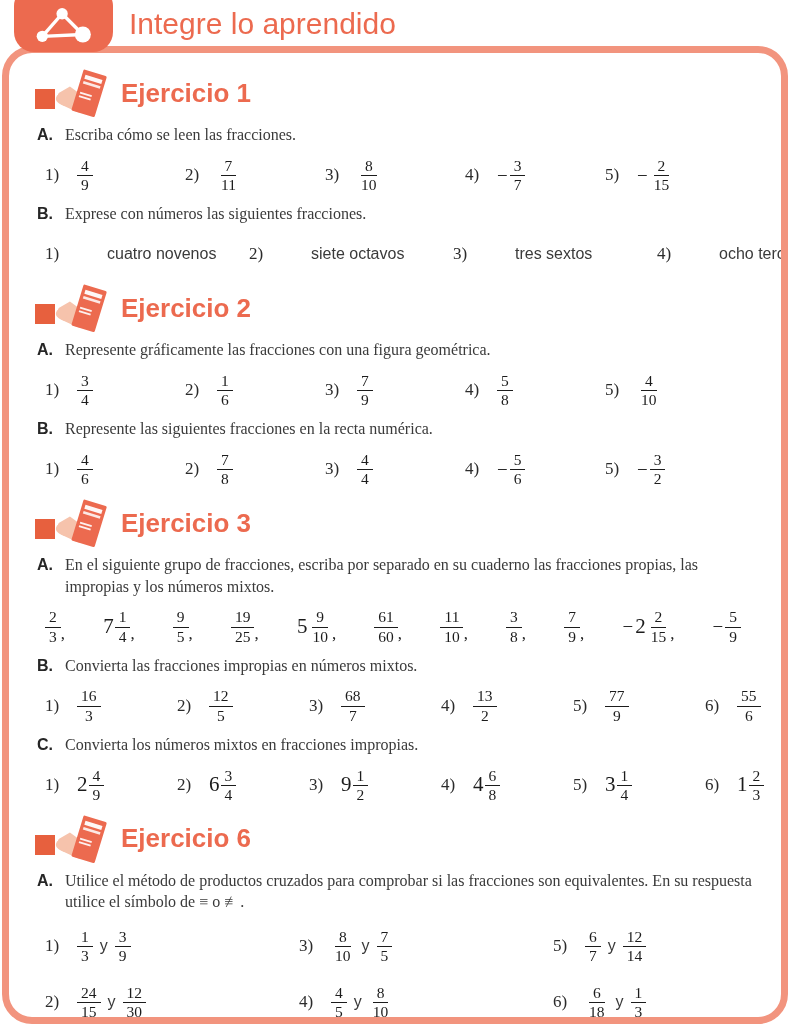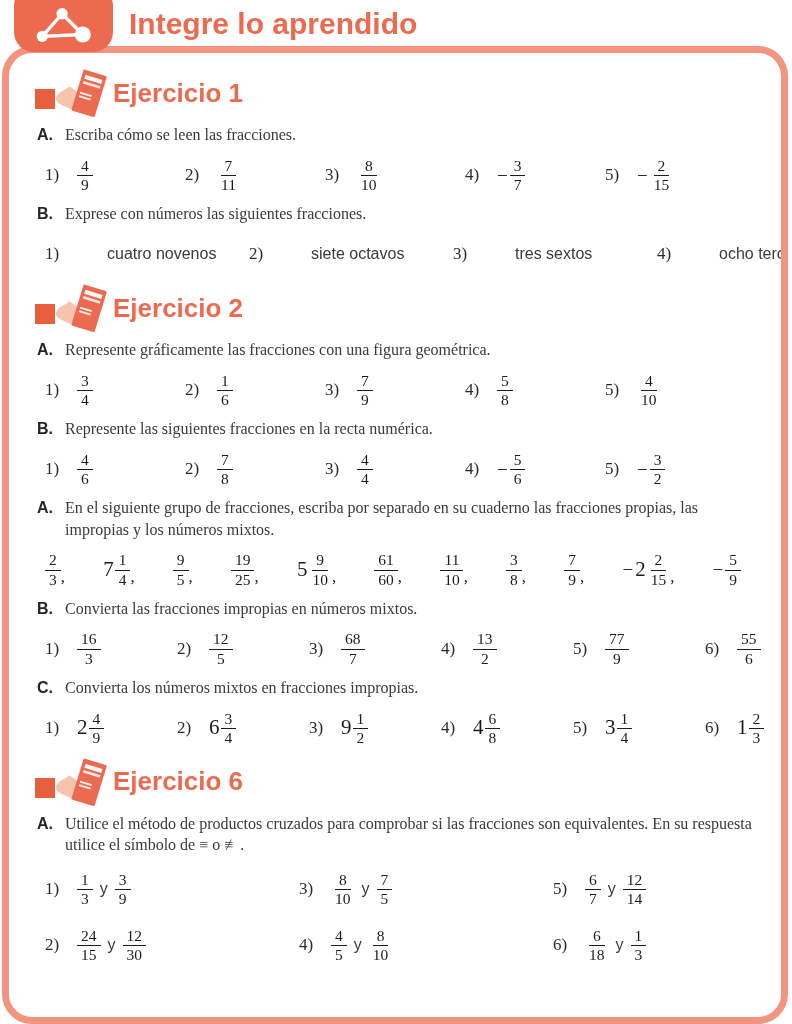--- a/index.html
+++ b/index.html
@@ -12,31 +12,31 @@
     width:792px;height:1024px;position:relative;overflow:hidden;
     background:#fff;font-family:"Liberation Sans",sans-serif;
   }
   .badge{
     position:absolute;left:14px;top:-14px;width:99px;height:66px;z-index:3;
     background:var(--accent);border-radius:20px;
     display:flex;align-items:flex-end;justify-content:center;padding-bottom:5px;
   }
   .page-title{
     position:absolute;left:129px;top:7px;z-index:3;
-    font-size:30px;font-weight:bold;color:var(--accent);
+    font-size:30px;font-weight:normal;color:var(--accent);
   }
   .box{
     position:absolute;left:2px;top:46px;width:786px;height:978px;
     border:7px solid var(--border);border-radius:30px;background:#fff;
     padding:12px 22px 6px 22px;overflow:hidden;
   }
   .sec-head{display:flex;align-items:center;height:52px;margin:2px 0 0 4px;}
   .sq{width:20px;height:20px;background:var(--bullet);margin-top:12px;flex:none;}
   .hand-wrap{width:56px;height:56px;margin-left:0px;flex:none;}
-  .sec-title{font-size:26px;font-weight:bold;color:var(--accent);margin-left:2px;white-space:nowrap;}
+  .sec-title{font-size:26px;font-weight:bold;color:var(--accent);margin-left:10px;white-space:nowrap;}
   .part-line{display:flex;margin:5px 0 0 6px;font-size:16px;line-height:1.32;color:var(--text);}
   .part-label{font-weight:bold;color:var(--label);width:28px;flex:none;}
   .part-text{flex:1;padding-right:4px;font-family:Liberation Serif, serif;}
   .row{display:flex;align-items:center;min-height:44px;margin:8px 0 6px 14px;}
   .row.c5 .item{width:140px;}
   .row.c4 .item{width:204px;}
   .row.c6 .item{width:132px;}
   .row.c3 .item{width:254px;}
   .row.spread{justify-content:space-between;margin-right:18px;}
   .row.gap-lg{margin-top:12px;margin-bottom:10px;}
@@ -278,20 +278,35 @@
               <span class="sign">−</span>
               <span class="stack">
                 <span class="nu">3</span>
                 <span class="de">2</span>
               </span>
             </span>
           </span>
         </div>
       </div>
       <div class="section">
+        <div class="sec-head">
+          <div class="sq"></div>
+          <div class="hand-wrap"><svg width="56" height="56" viewBox="0 0 60 60" aria-hidden="true">
+              <path d="M4 30 q-5 9 4 13 l15 7 q7 3 10 -2 l5 -9 -22 -16 z" fill="#F6C3AC"></path>
+              <path d="M2 33 q-3 5 2 8 l6 3 4 -9 -8 -5 z" fill="#F6C3AC"></path>
+              <g transform="rotate(17 35 32)">
+                <rect x="23" y="7" width="26" height="46" rx="1.5" fill="#EC6A4F"></rect>
+                <rect x="26.5" y="12" width="19" height="4.5" fill="#fff" opacity="0.95"></rect>
+                <rect x="26.5" y="19" width="19" height="3" fill="#fff" opacity="0.85"></rect>
+                <rect x="26.5" y="31" width="13" height="2" fill="#fff" opacity="0.9"></rect>
+                <rect x="26.5" y="35" width="13" height="2" fill="#fff" opacity="0.9"></rect>
+              </g>
+            </svg></div>
+          <span class="sec-title">Ejercicio 3</span>
+        </div>
         <div class="part-line">
           <span class="part-label">A.</span>
           <span class="part-text">En el siguiente grupo de fracciones, escriba por separado en su cuaderno las fracciones propias, las impropias y los números mixtos.</span>
         </div>
         <div class="row spread">
           <span class="item">
             <span class="frac">
               <span class="stack">
                 <span class="nu">2</span>
                 <span class="de">3</span>

